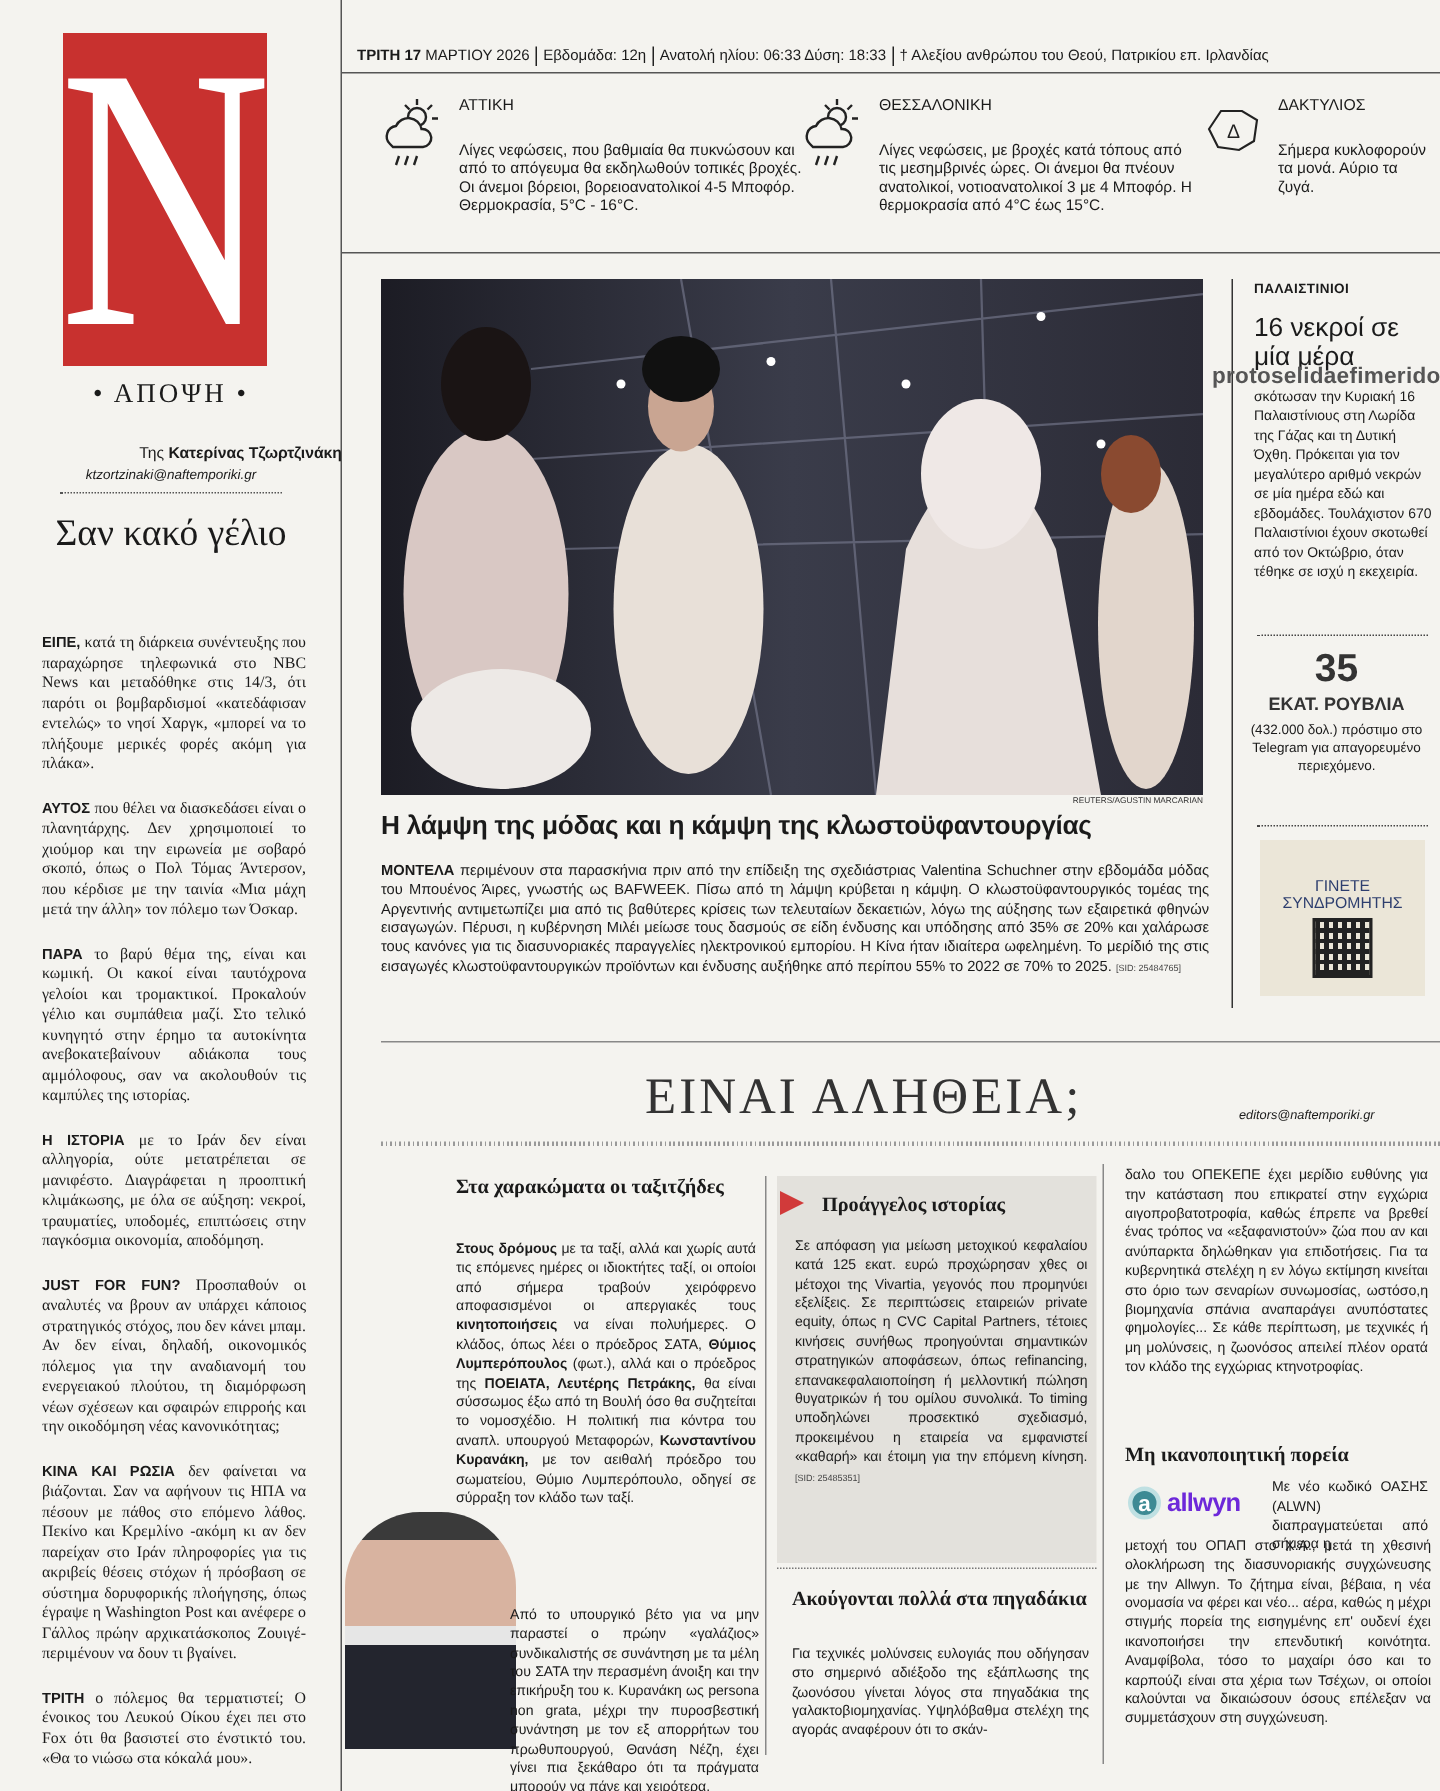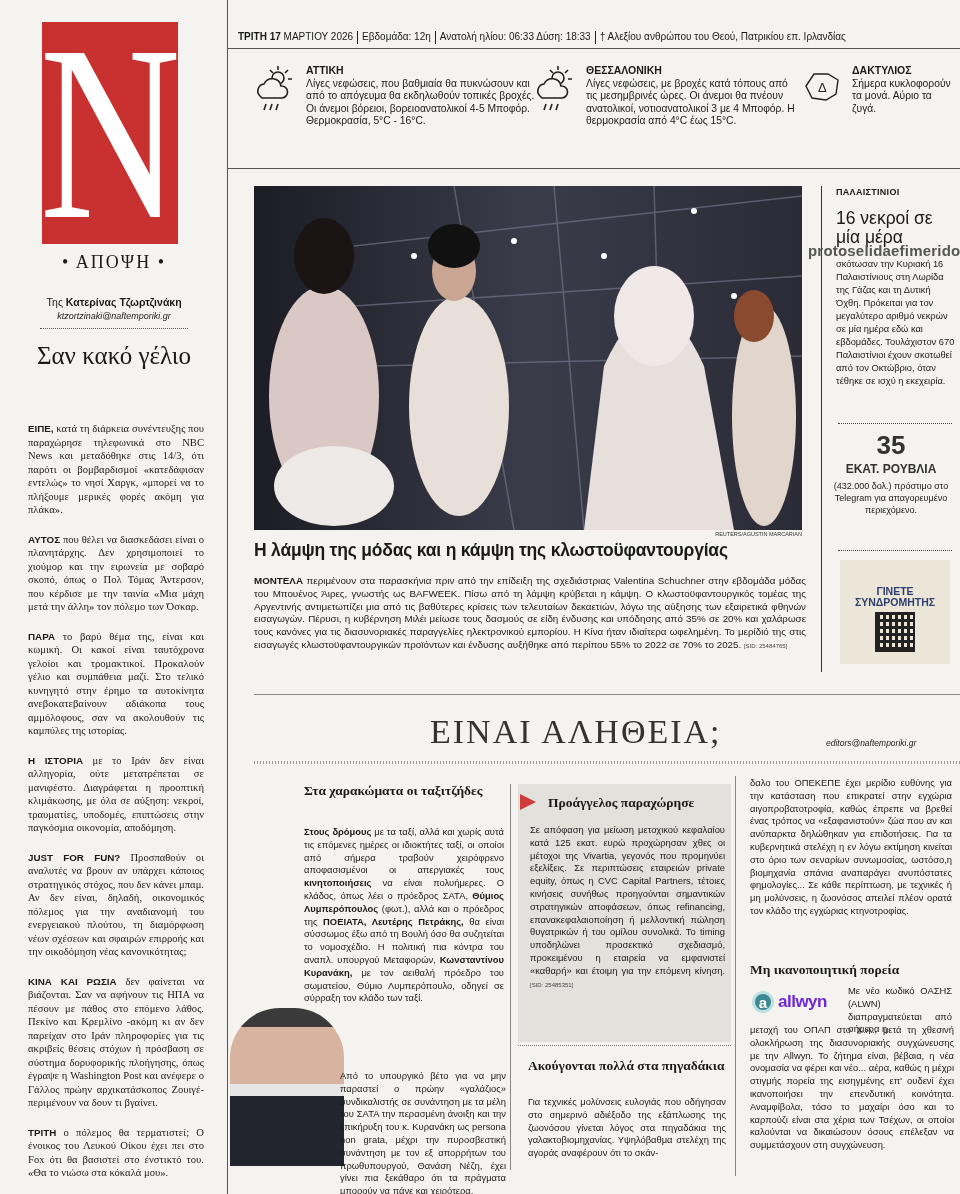--- a/index.html
+++ b/index.html
@@ -3,55 +3,55 @@
 <meta charset="utf-8">
 <style>
 *{box-sizing:border-box;margin:0;padding:0}
 body{width:960px;height:1194px;background:#f4f3ef;font-family:"Liberation Sans",sans-serif;color:#1a1a1a;position:relative;overflow:hidden}
 .abs{position:absolute}
 
 #left{left:0;top:0;width:228px;height:1194px;border-right:1px solid #555}
 #logo{left:42px;top:22px;width:136px;height:222px;background:#c8312f;display:flex;align-items:center;justify-content:center}
 #logo span{font-family:"Liberation Serif",serif;color:#fff;font-size:250px;line-height:1;font-weight:normal;transform:scaleX(0.78)}
 #section{left:0;top:252px;width:228px;text-align:center;font-family:"Liberation Serif",serif;font-size:18px;letter-spacing:2px}
-#byline{left:0;top:296px;width:228px;text-align:center;font-size:10.5px}
+#byline{left:0;top:296px;width:228px;text-align:right;font-size:10.5px}
 #byline b{font-weight:bold}
 #email{left:0;top:311px;width:228px;text-align:center;font-size:9px;font-style:italic}
 #bydots{left:40px;top:328px;width:148px;border-top:1px dotted #555}
 #op-title{left:0;top:342px;width:228px;text-align:center;font-family:"Liberation Serif",serif;font-size:25px;line-height:27px}
 #op-body{left:12px;top:406px;width:208px;font-family:"Liberation Serif",serif;font-size:10.6px;line-height:13.5px;text-align:justify}
 #op-body p{margin:16px}
 .lead{font-family:"Liberation Sans",sans-serif;font-weight:bold;font-size:9.8px}
 .sid{font-size:6px;color:#444}
 
 #datebar{left:238px;top:31px;width:720px;font-size:10px;white-space:nowrap}
 #datebar .sep{display:inline-block;border-left:1px solid #222;height:13px;vertical-align:middle;margin:0 4px}
 #topline{left:228px;top:48px;width:732px;border-top:1px solid #555}
 .wx{top:64px;font-size:10.3px;line-height:12.5px}
-.wx h4{font-size:10.5px;font-weight:bold;margin-bottom:1px}
+.wx h4{font-size:10.5px;font-weight:normal;margin-bottom:18px}
 .wxicon{top:64px;width:44px;height:50px}
 #wxline{left:228px;top:168px;width:732px;border-top:1px solid #555}
 
 #photo{left:254px;top:186px;width:548px;height:344px;background:#2a2a32;overflow:hidden}
 #credit{left:600px;top:531px;width:202px;text-align:right;font-size:5.5px;color:#333}
 #main-head{left:254px;top:540px;width:560px;font-size:17.5px;font-weight:bold;white-space:nowrap;letter-spacing:-0.2px}
 #main-body{left:254px;top:575px;width:552px;font-size:9.8px;line-height:12.8px;text-align:justify}
 
 #rail{left:821px;top:186px;width:1px;height:486px;background:#333}
 #pal-kicker{left:836px;top:187px;font-size:9px;font-weight:bold;letter-spacing:0.3px}
 #pal-title{left:836px;top:209px;font-size:17.5px;line-height:19px}
 #watermark{left:808px;top:242px;width:160px;font-size:15px;font-weight:bold;color:#555;letter-spacing:0.2px;white-space:nowrap}
 #pal-body{left:836px;top:258px;width:120px;font-size:9.3px;line-height:13px}
 #dots1{left:838px;top:423px;width:114px;border-top:1px dotted #444}
 #fig-num{left:822px;top:430px;width:138px;text-align:center;font-size:26px;font-weight:bold;color:#333}
 #fig-unit{left:822px;top:462px;width:138px;text-align:center;font-size:12px;font-weight:bold;color:#333}
 #fig-body{left:822px;top:480px;width:138px;text-align:center;font-size:9px;line-height:12px}
 #dots2{left:838px;top:550px;width:114px;border-top:1px dotted #444}
 #subs{left:840px;top:560px;width:110px;height:104px;background:#ebe6d8;text-align:center}
-#subs .t{font-size:10.5px;font-weight:bold;color:#2d3e6e;line-height:11px;margin-top:26px}
+#subs .t{font-size:10.5px;font-weight:normal;color:#2d3e6e;line-height:11px;margin-top:26px}
 #qr{width:40px;height:40px;margin:4px auto 0;background:
 repeating-linear-gradient(90deg,#222 0 3px,transparent 3px 6px),repeating-linear-gradient(0deg,#222 0 3px,#ebe6d8 3px 7px);border:2px solid #222}
 
 #sec-line-top{left:254px;top:694px;width:706px;border-top:1px solid #888}
 #ea-title{left:430px;top:713px;font-family:"Liberation Serif",serif;font-size:34px;letter-spacing:2px;color:#333}
 #ea-email{left:826px;top:738px;font-size:8.5px;font-style:italic}
 #sec-line{left:254px;top:761px;width:706px;height:3px;background:repeating-linear-gradient(90deg,#999 0 1px,transparent 1px 3px)}
 
 .col-h{font-family:"Liberation Serif",serif;font-weight:bold;font-size:13.5px;line-height:15px}
 .col-b{font-size:9.4px;line-height:12.8px;text-align:justify}
@@ -196,21 +196,21 @@
 <div id="sec-line" class="abs"></div>
 
 <div id="c1h" class="abs col-h">Στα χαρακώματα οι ταξιτζήδες</div>
 <div id="c1b" class="abs col-b"><b>Στους δρόμους</b> με τα ταξί, αλλά και χωρίς αυτά τις επόμενες ημέρες οι ιδιοκτήτες ταξί, οι οποίοι από σήμερα τραβούν χειρόφρενο αποφασισμένοι οι απεργιακές τους <b>κινητοποιήσεις</b> να είναι πολυήμερες. Ο κλάδος, όπως λέει ο πρόεδρος ΣΑΤΑ, <b>Θύμιος Λυμπερόπουλος</b> (φωτ.), αλλά και ο πρόεδρος της <b>ΠΟΕΙΑΤΑ, Λευτέρης Πετράκης,</b> θα είναι σύσσωμος έξω από τη Βουλή όσο θα συζητείται το νομοσχέδιο. Η πολιτική πια κόντρα του αναπλ. υπουργού Μεταφορών, <b>Κωνσταντίνου Κυρανάκη,</b> με τον αειθαλή πρόεδρο του σωματείου, Θύμιο Λυμπερόπουλο, οδηγεί σε σύρραξη τον κλάδο των ταξί.</div>
 <div id="portrait" class="abs"></div>
 <div id="c1b2" class="abs col-b">Από το υπουργικό βέτο για να μην παραστεί ο πρώην «γαλάζιος» συνδικαλιστής σε συνάντηση με τα μέλη του ΣΑΤΑ την περασμένη άνοιξη και την επικήρυξη του κ. Κυρανάκη ως persona non grata, μέχρι την πυροσβεστική συνάντηση με τον εξ απορρήτων του πρωθυπουργού, Θανάση Νέζη, έχει γίνει πια ξεκάθαρο ότι τα πράγματα μπορούν να πάνε και χειρότερα.</div>
 
 <div id="vr1" class="abs"></div>
 <div id="box" class="abs"></div>
 <div id="box-arrow" class="abs"></div>
-<div id="c2h" class="abs col-h">Προάγγελος παραχώρησε</div>
+<div id="c2h" class="abs col-h">Προάγγελος ιστορίας</div>
 <div id="c2b" class="abs col-b"><span>Σε απόφαση για μείωση μετοχικού κεφαλαίου κατά 125 εκατ. ευρώ προχώρησαν χθες οι μέτοχοι της Vivartia, γεγονός που προμηνύει εξελίξεις. Σε περιπτώσεις εταιρειών private equity, όπως η CVC Capital Partners, τέτοιες κινήσεις συνήθως προηγούνται σημαντικών στρατηγικών αποφάσεων, όπως refinancing, επανακεφαλαιοποίηση ή μελλοντική πώληση θυγατρικών ή του ομίλου συνολικά. Το timing υποδηλώνει προσεκτικό σχεδιασμό, προκειμένου η εταιρεία να εμφανιστεί «καθαρή» και έτοιμη για την επόμενη κίνηση.</span> <span class="sid">[SID: 25485351]</span></div>
 <div id="box-rule" class="abs"></div>
 <div id="c3h" class="abs col-h">Ακούγονται πολλά στα πηγαδάκια</div>
 <div id="c3b" class="abs col-b">Για τεχνικές μολύνσεις ευλογιάς που οδήγησαν στο σημερινό αδιέξοδο της εξάπλωσης της ζωονόσου γίνεται λόγος στα πηγαδάκια της γαλακτοβιομηχανίας. Υψηλόβαθμα στελέχη της αγοράς αναφέρουν ότι το σκάν-</div>
 
 <div id="vr2" class="abs"></div>
 <div id="c4b" class="abs col-b">δαλο του ΟΠΕΚΕΠΕ έχει μερίδιο ευθύνης για την κατάσταση που επικρατεί στην εγχώρια αιγοπροβατοτροφία, καθώς έπρεπε να βρεθεί ένας τρόπος να «εξαφανιστούν» ζώα που αν και ανύπαρκτα δηλώθηκαν για επιδοτήσεις. Για τα κυβερνητικά στελέχη η εν λόγω εκτίμηση κινείται στο όριο των σεναρίων συνωμοσίας, ωστόσο,η βιομηχανία σπάνια αναπαράγει ανυπόστατες φημολογίες... Σε κάθε περίπτωση, με τεχνικές ή μη μολύνσεις, η ζωονόσος απειλεί πλέον ορατά τον κλάδο της εγχώριας κτηνοτροφίας.</div>
 <div id="c5h" class="abs col-h">Μη ικανοποιητική πορεία</div>
 <div id="allwyn" class="abs">
     <span class="dot">a</span>

